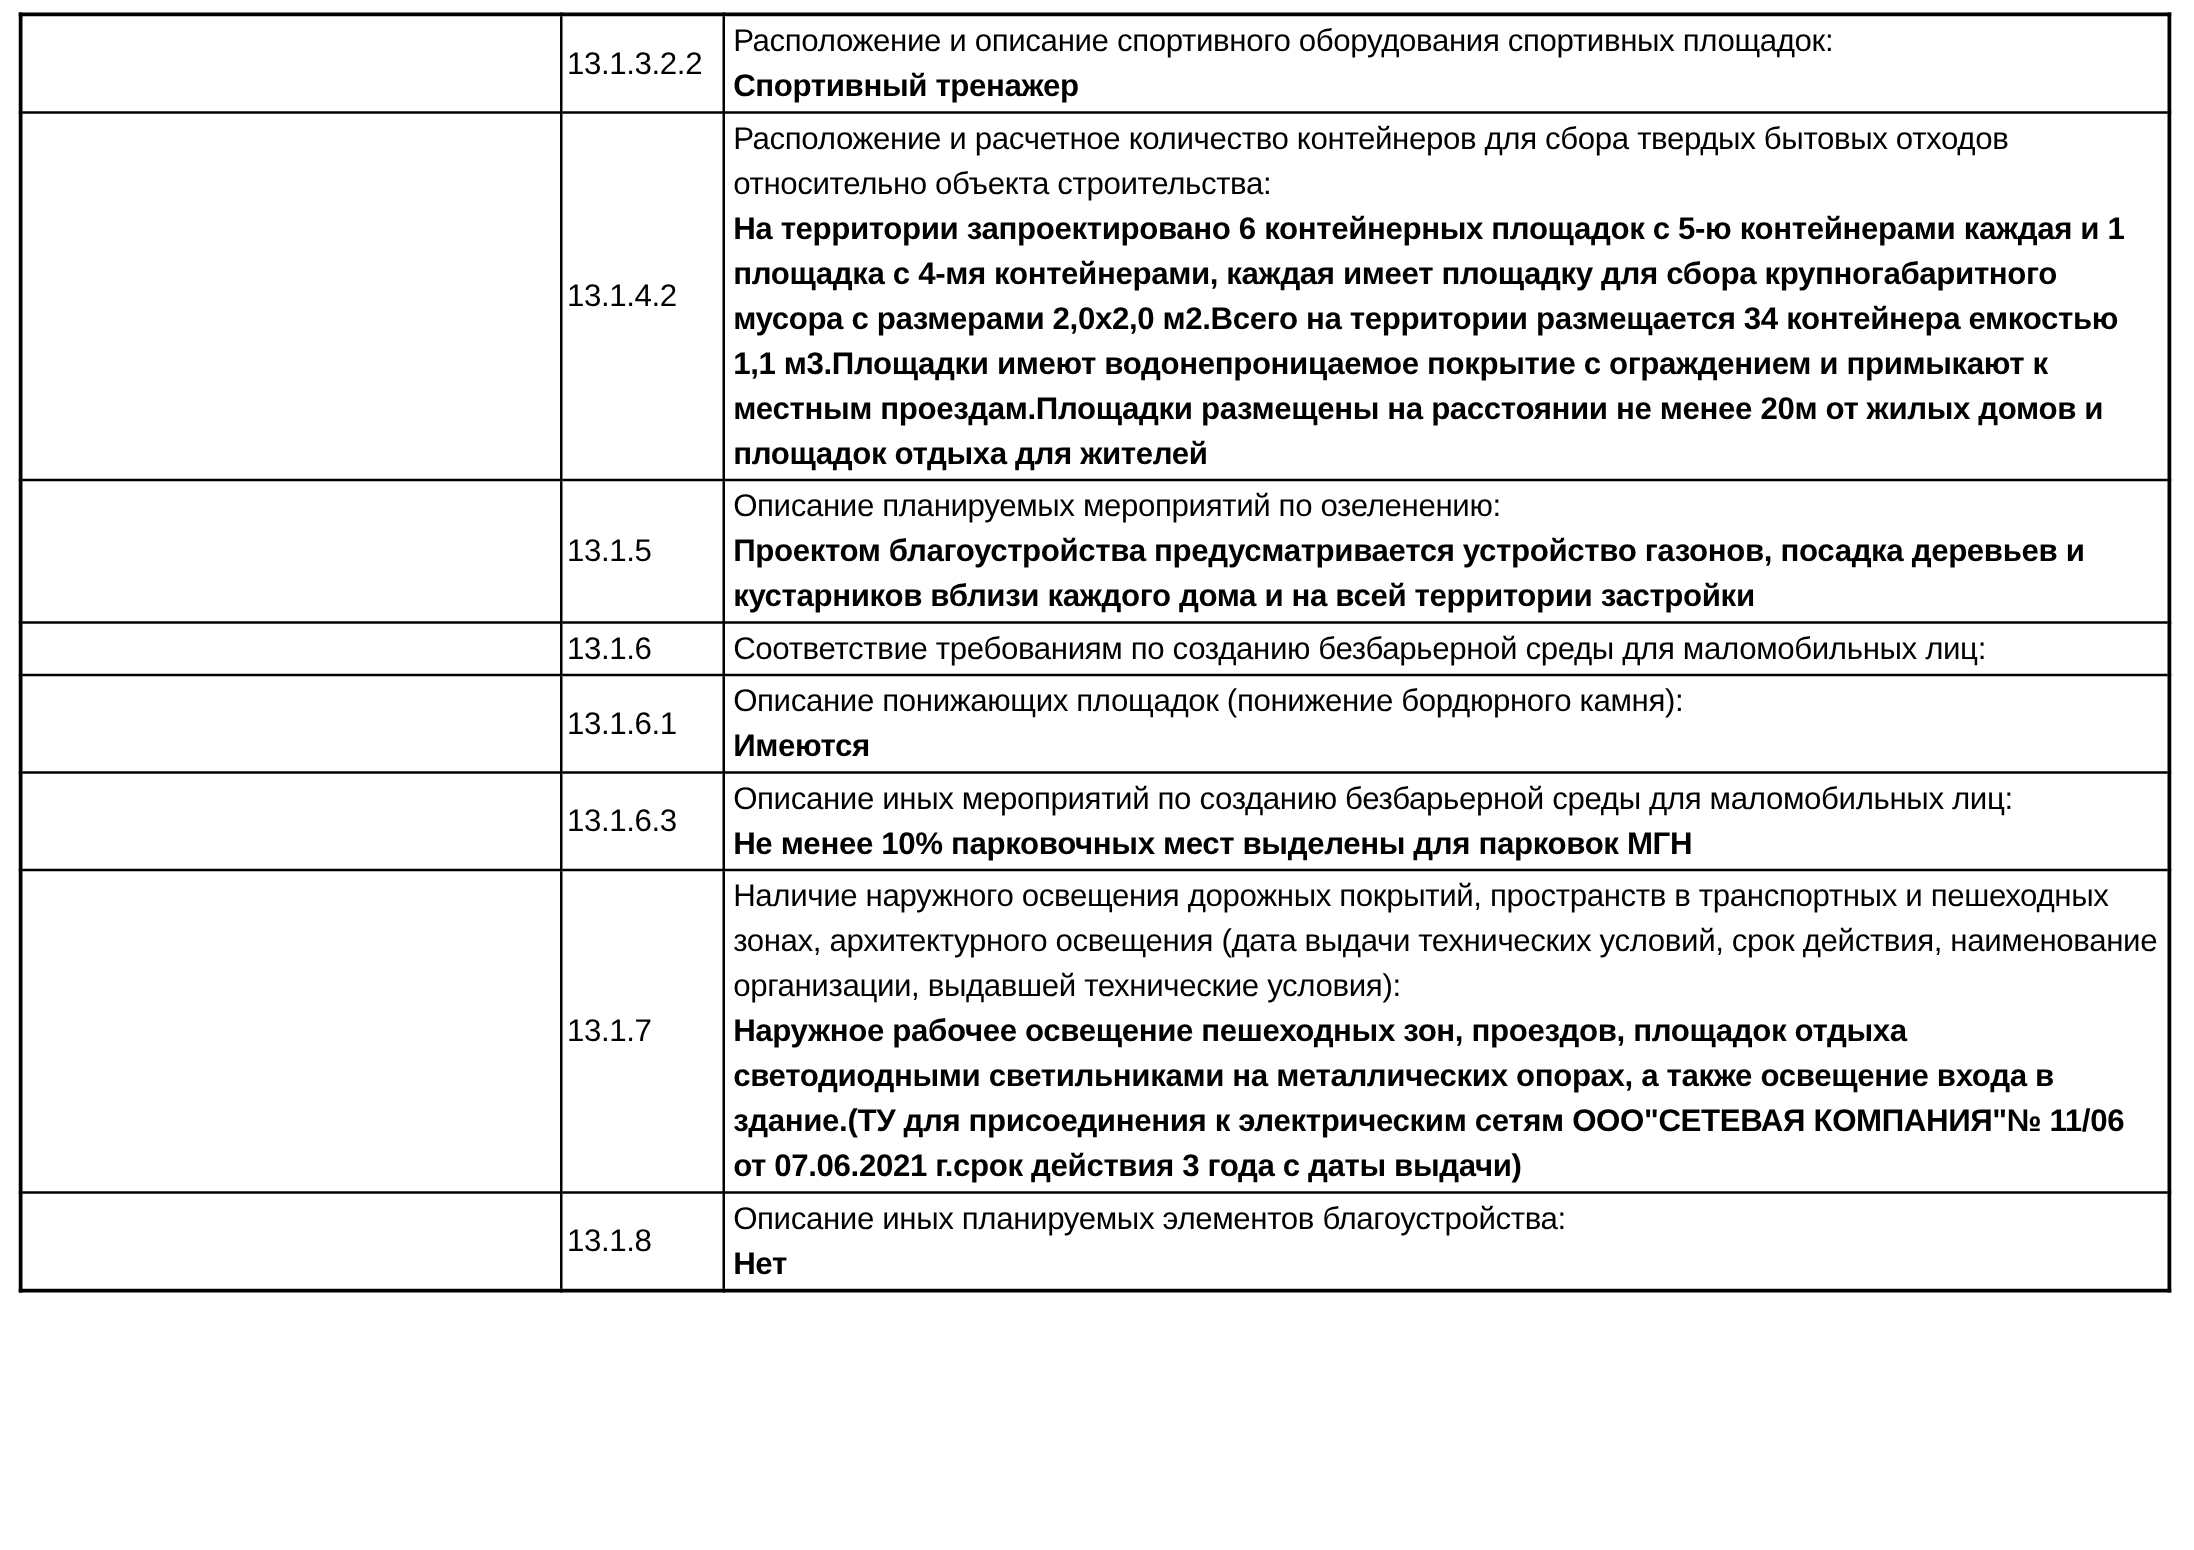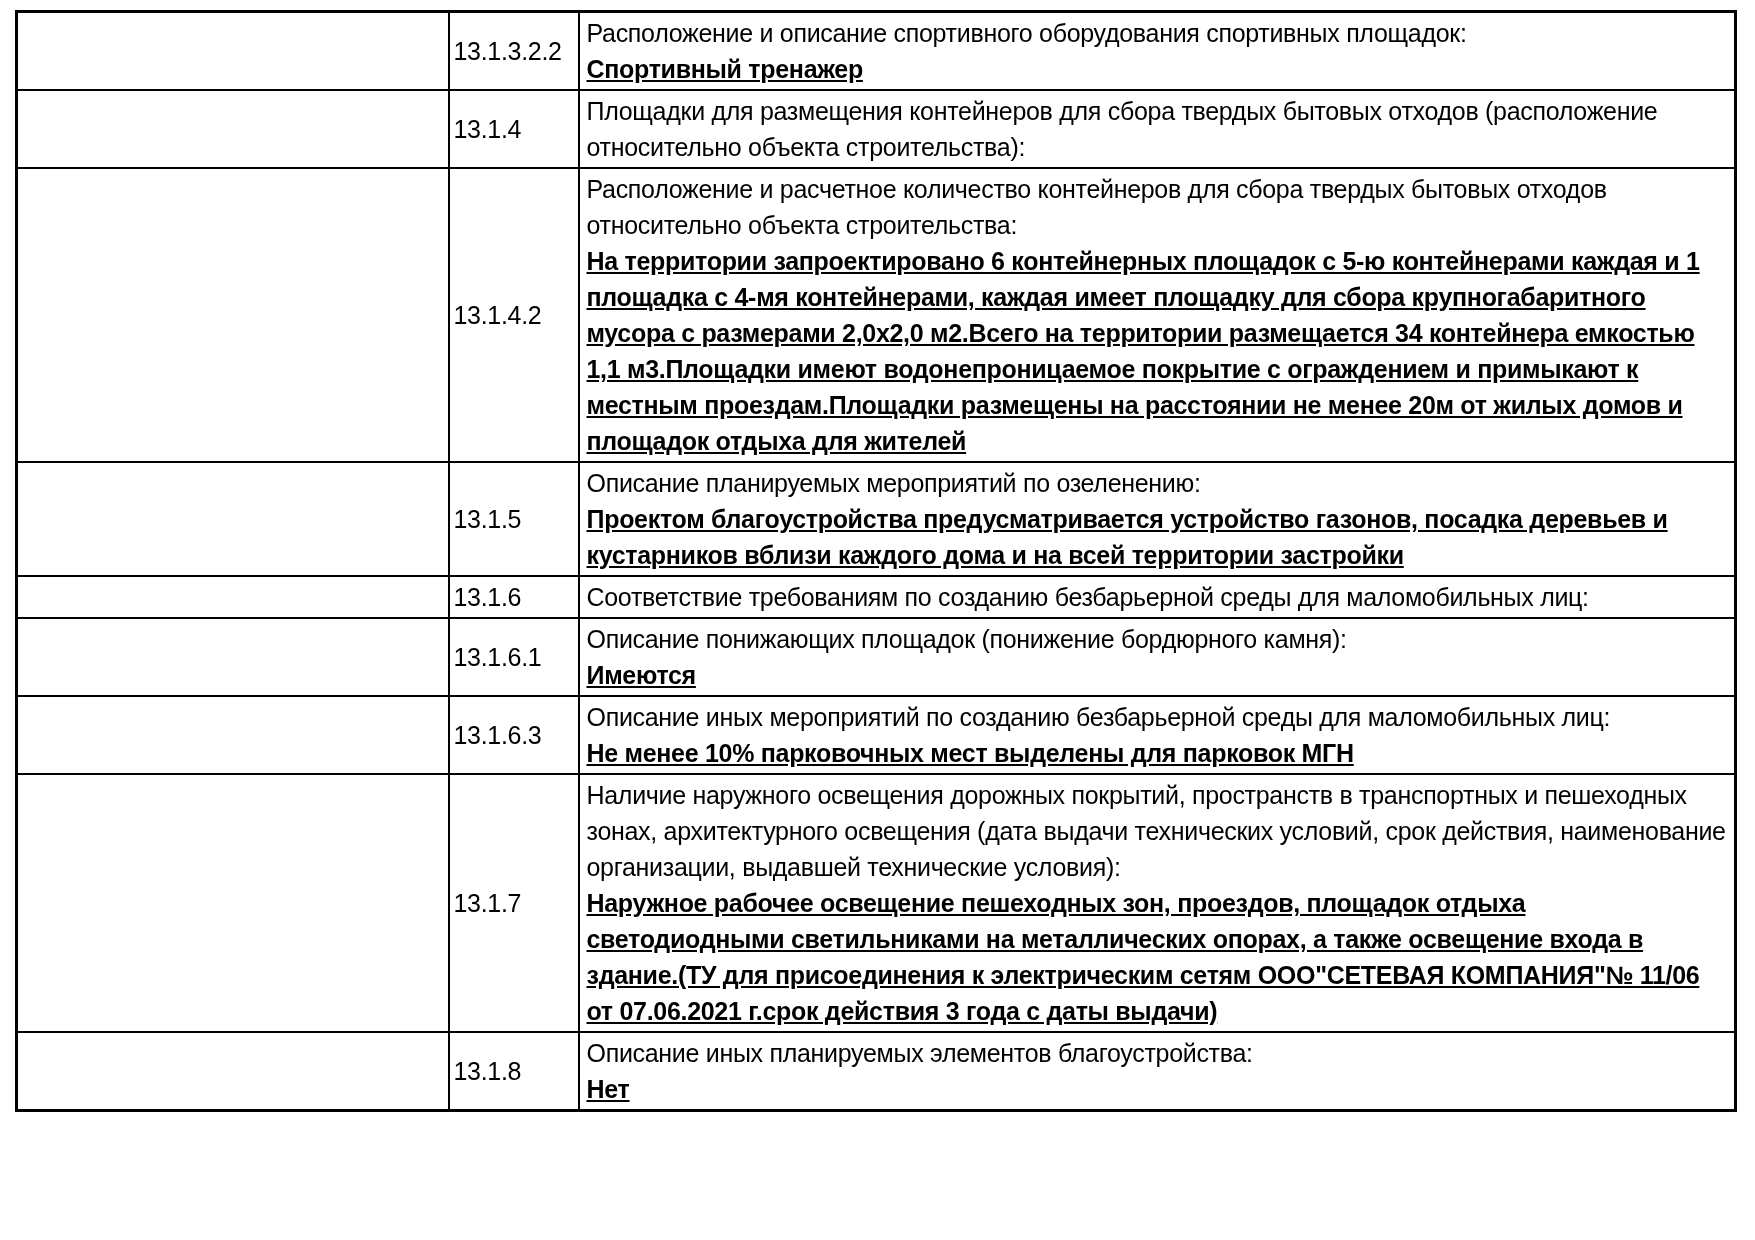--- a/index.html
+++ b/index.html
@@ -34,21 +34,21 @@
   td.num-cell {
     vertical-align: middle;
     padding: 1px 3px 1px 4px;
   }
   td.text-cell {
     vertical-align: middle;
     padding: 2px 6px 2px 7px;
     margin-top: 20px;
   }
   .row-label { font-weight: normal; }
-  .row-value { font-weight: bold; text-decoration: underline; }
+  .row-value { font-weight: bold; }
   .row-value:empty { display: none; }
 </style>
 </head>
 <body>
 
 <table class="doc-table">
   <colgroup>
     <col class="c-empty">
     <col class="c-num">
     <col class="c-text">
@@ -56,28 +56,20 @@
   <tbody id="table-body">
   <tr>
     <td class="empty-cell"></td>
     <td class="num-cell">13.1.3.2.2</td>
     <td class="text-cell">
       <div class="row-label">Расположение и описание спортивного оборудования спортивных площадок:</div>
       <div class="row-value">Спортивный тренажер</div>
     </td>
   </tr>
 
-  <tr>
-    <td class="empty-cell"></td>
-    <td class="num-cell">13.1.4</td>
-    <td class="text-cell">
-      <div class="row-label">Площадки для размещения контейнеров для сбора твердых бытовых отходов (расположение относительно объекта строительства):</div>
-
-    </td>
-  </tr>
 
 
   <tr>
     <td class="empty-cell"></td>
     <td class="num-cell">13.1.4.2</td>
     <td class="text-cell">
       <div class="row-label">Расположение и расчетное количество контейнеров для сбора твердых бытовых отходов относительно объекта строительства:</div>
       <div class="row-value">На территории запроектировано 6 контейнерных площадок с 5-ю контейнерами каждая и 1 площадка с 4-мя контейнерами, каждая имеет площадку для сбора крупногабаритного мусора с размерами 2,0х2,0 м2.Всего на территории размещается 34 контейнера емкостью 1,1 м3.Площадки имеют водонепроницаемое покрытие с ограждением и примыкают к местным проездам.Площадки размещены на расстоянии не менее 20м от жилых домов и площадок отдыха для жителей</div>
     </td>
   </tr>

